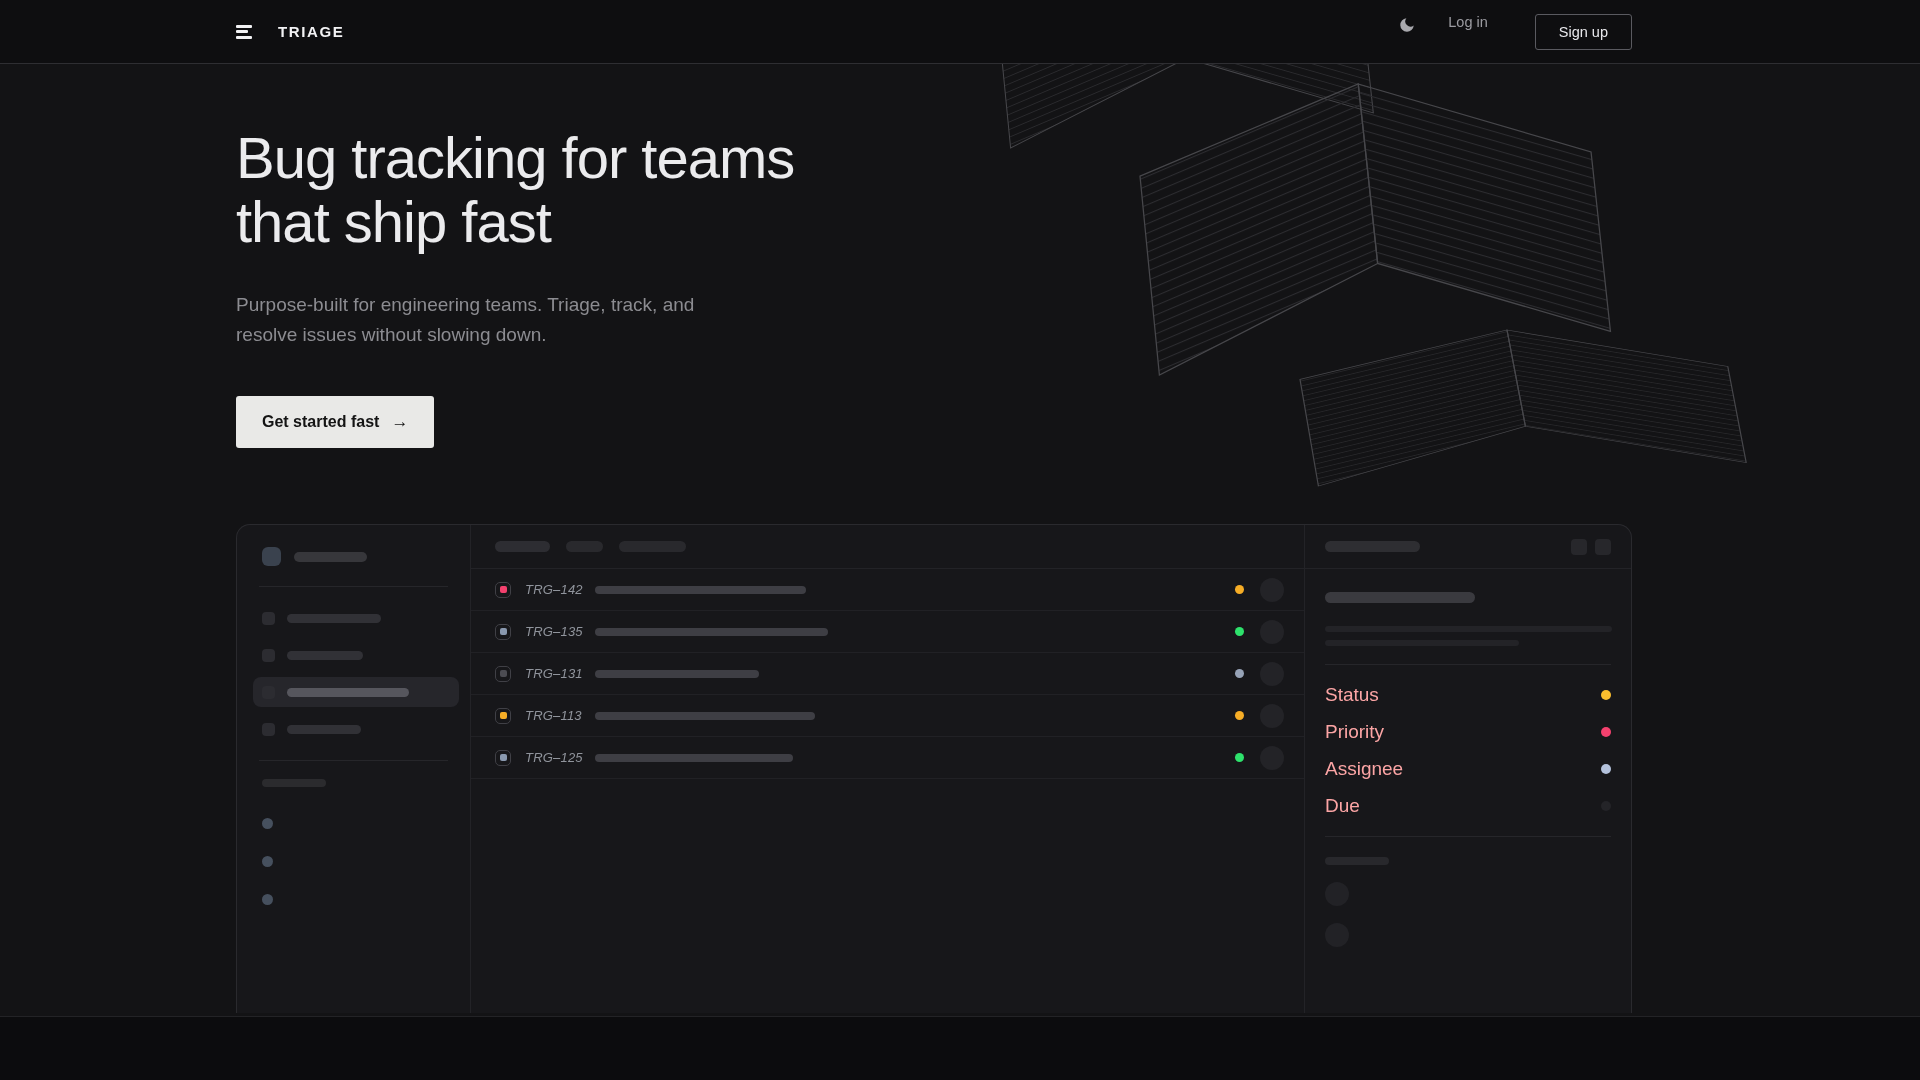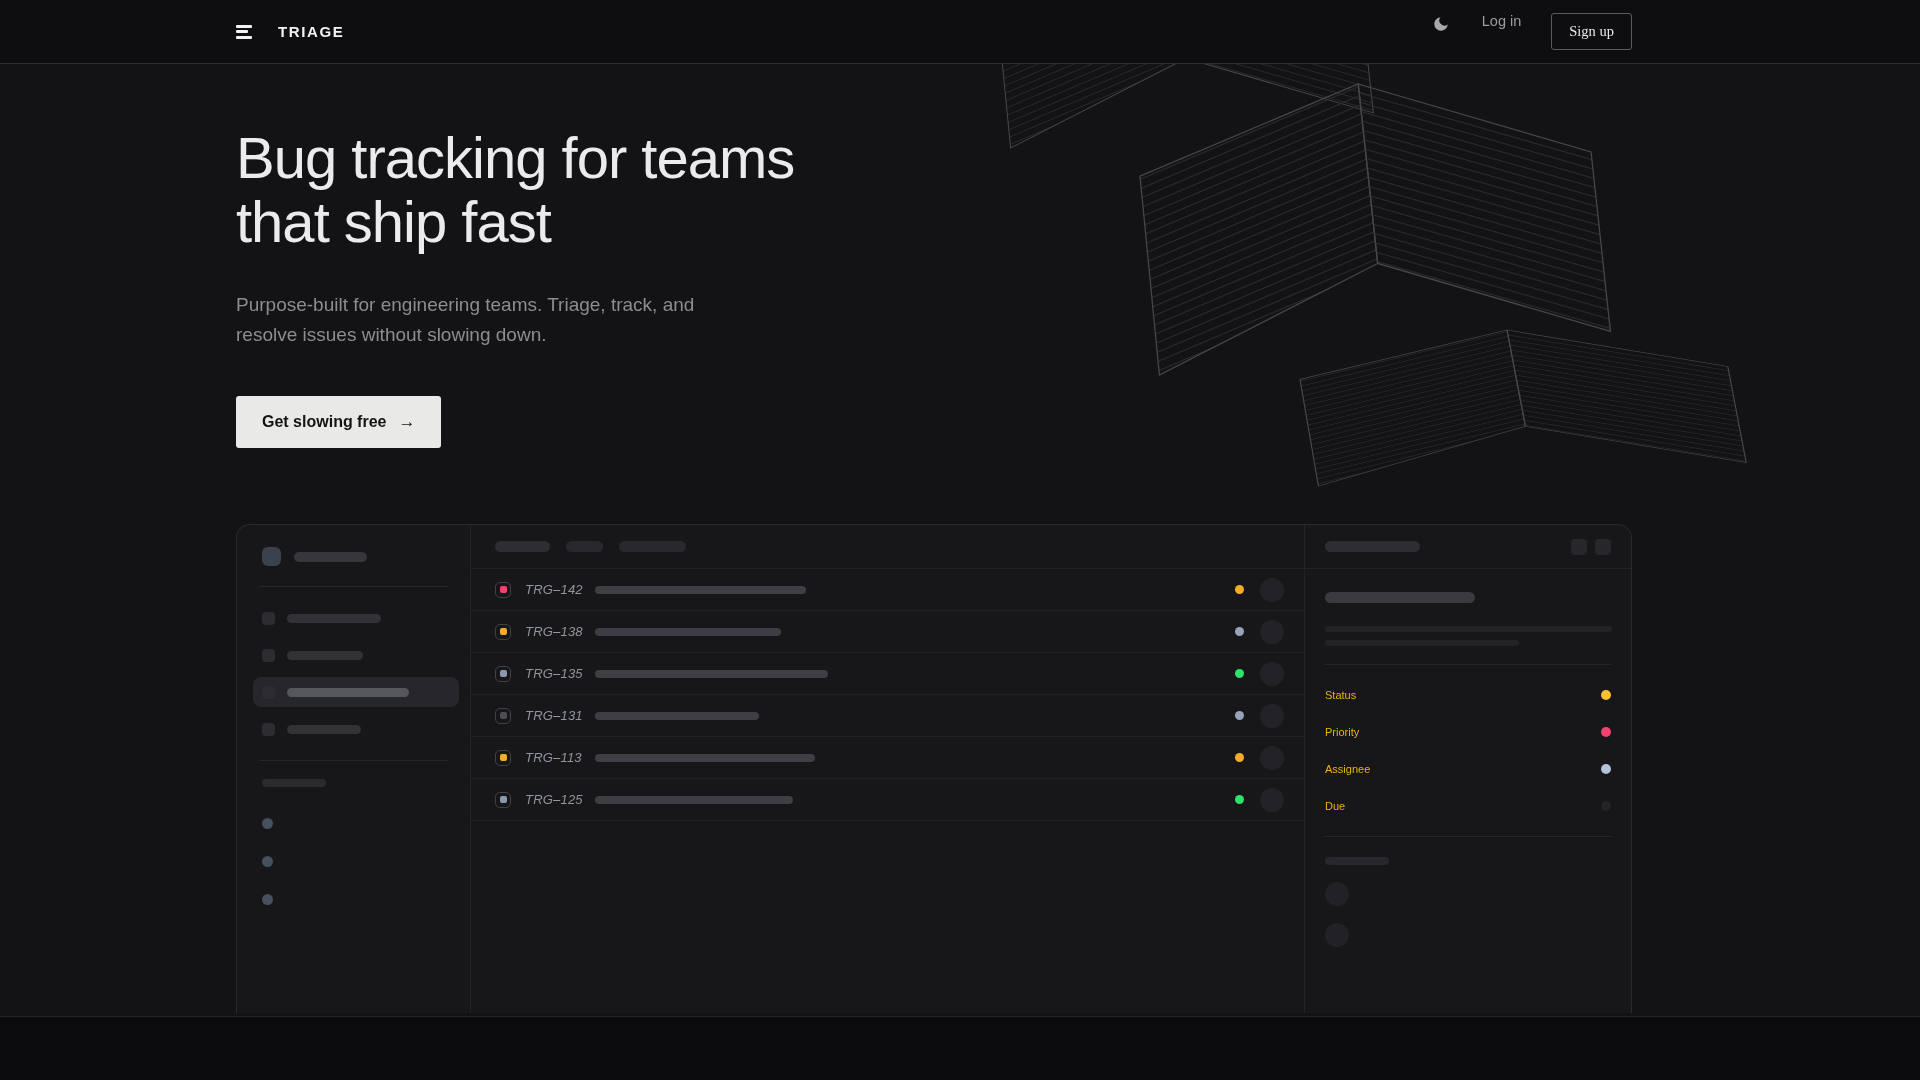--- a/index.html
+++ b/index.html
@@ -23,22 +23,23 @@
   .logo-mark b:nth-child(1){ width:16px; }
   .logo-mark b:nth-child(2){ width:12px; }
   .logo-mark b:nth-child(3){ width:16px; }
   .logo-text { font-size:15px; font-weight:700; letter-spacing:1.6px; color:#f2f2f4; }
   .header-right { display:flex; align-items:flex-start; gap:30px; }
   .theme-toggle { width:22px; height:22px; display:grid; place-items:center; cursor:pointer; }
   .login-link { font-size:14.5px; color:#9b9ba1; cursor:pointer; }
   .signup-btn {
     font-size:14.5px; color:#e8e8ec; background:transparent;
     border:1px solid #5a5a60; border-radius:3px;
-    padding:9px 17px; cursor:pointer;
-    font-family:Liberation Serif, serif;
+    padding:9px 23px; cursor:pointer;
+    font-family:Liberation Sans, sans-serif;
+    margin-left:17px;
   }
 
   
   .hero { position:relative; height:952px; background:#131315; overflow:hidden; }
   .wire-art { position:absolute; top:0; left:0; pointer-events:none; }
   .container { width:1396px; margin-left:236px; position:relative; }
 
   .hero-heading {
     padding-top:62px;
     font-size:58px; line-height:64px; font-weight:500;
@@ -115,21 +116,21 @@
   .dh-pill { width:95px; height:11px; background:#2e2e32; border-radius:5.5px; }
   .dh-actions { display:flex; gap:8px; }
   .dh-btn { width:16px; height:16px; border-radius:4px; background:#27272b; }
   .detail-body { padding:20px 20px 0; }
   .dt-title { width:150px; height:11px; background:#3a3a3f; border-radius:5.5px; }
   .dt-line1 { margin-top:19px; width:287px; height:6px; background:#232327; border-radius:3px; display:block; }
   .dt-line2 { margin-top:8px; width:194px; height:6px; background:#232327; border-radius:3px; display:block; }
   .dt-div { height:1px; background:#26262a; margin:18px 0 0; }
   .field-row { height:37px; display:flex; align-items:center; justify-content:space-between; }
   .field-rows { padding-top:11px; }
-  .field-label { font-size:11px; color:#eab308; }
+  .field-label { font-size:19px; color:#fca5a5; }
   .field-dot { width:10px; height:10px; border-radius:50%; background:var(--dot); }
   .dt-div2 { margin-top:12px; }
   .dt-label { margin-top:20px; width:64px; height:8px; background:#28282c; border-radius:4px; display:block; }
   .dt-circle { width:24px; height:24px; border-radius:50%; background:#222226; margin-top:17px; }
 
   
   .bottom-strip { height:64px; background:#0c0c0e; border-top:1px solid #232326; }
 </style>
 </head>
 <body>
@@ -177,21 +178,21 @@
   <div class="container">
     <h1 class="hero-heading">
       <span>Bug tracking for teams</span><br>
       <span>that ship fast</span>
     </h1>
     <p class="hero-sub">
       <span>Purpose-built for engineering teams. Triage, track, and</span><br>
       <span>resolve issues without slowing down.</span>
     </p>
     <button class="cta-btn">
-      <span>Get slowing free</span>
+      <span>Get started fast</span>
       <span class="cta-arrow">→</span>
     </button>
 
     <section class="preview-card">
 
       <aside class="pv-sidebar">
         <div class="ws-row">
           <span class="ws-icon"></span>
           <span class="skeleton ws-pill"></span>
         </div>
@@ -231,30 +232,20 @@
                 <i></i>
               </span>
     <span class="row-id">TRG–142</span>
     <span class="row-title"></span>
     <span class="flex-sp"></span>
     <span class="status-dot"></span>
     <span class="avatar"></span>
   </div>
 
 
-  <div class="row" style="--type: #f6ad26; --dot: #97a3b7; --tw: 186px;">
-    <span class="type-icon">
-                <i></i>
-              </span>
-    <span class="row-id">TRG–138</span>
-    <span class="row-title"></span>
-    <span class="flex-sp"></span>
-    <span class="status-dot"></span>
-    <span class="avatar"></span>
-  </div>
 
   <div class="row" style="--type: #8a99af; --dot: #2ee26c; --tw: 233px;">
     <span class="type-icon">
                 <i></i>
               </span>
     <span class="row-id">TRG–135</span>
     <span class="row-title"></span>
     <span class="flex-sp"></span>
     <span class="status-dot"></span>
     <span class="avatar"></span>

